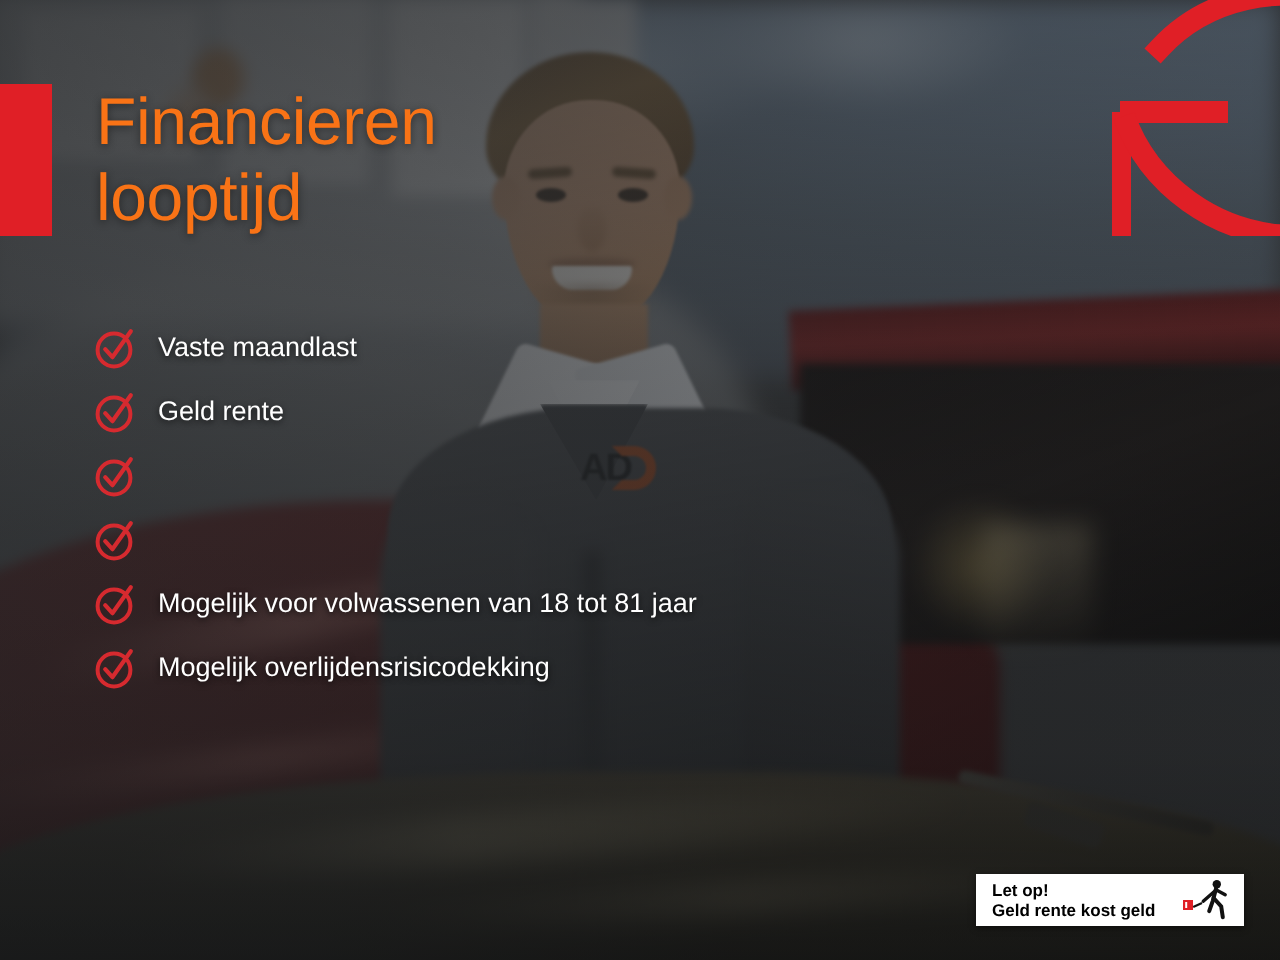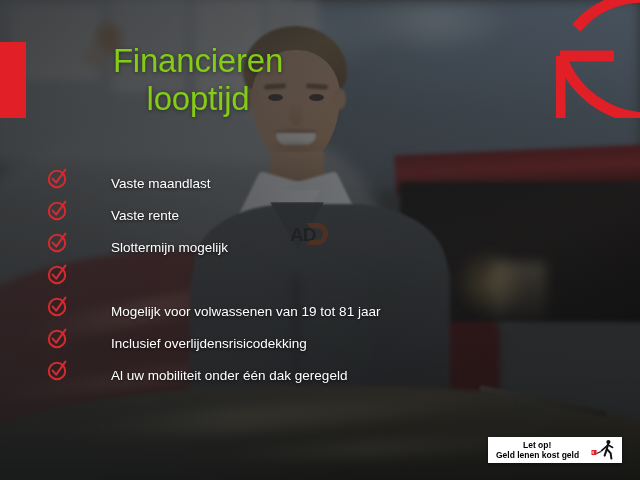--- a/index.html
+++ b/index.html
@@ -255,52 +255,50 @@
     position:absolute; left:0; top:42px; width:26px; height:76px;
     background:#e01f26;
   }
   .logo-mark {
     position:absolute; left:556px; top:-4px; width:96px; height:122px;
   }
 
   
   .title {
     position:absolute; left:48px; top:42px; width:300px;
-    color:#84cc16; font-size:33px; font-weight:300; line-height:1.14;
+    color:#f97316; font-size:33px; font-weight:300; line-height:1.14;
     letter-spacing:-.2px; text-shadow:0 1px 4px rgba(0,0,0,.45);
     font-family:"Liberation Sans", sans-serif;
-    text-align:center;
   }
   .title .l2 { display:block; }
 
   .features {
     position:absolute; left:46px; top:158px; width:420px;
   }
   .feat {
-    display:flex; align-items:flex-end; height:32px;gap:32px;
+    display:flex; align-items:center; height:32px;
   }
   .feat .ico { width:24px; height:24px; flex:0 0 24px; margin-right:9px; }
   .feat .txt {
     color:#ffffff; font-size:13.5px; font-weight:400; line-height:1;
     white-space:nowrap; text-shadow:0 1px 3px rgba(0,0,0,.7);
     font-family:"Liberation Sans", sans-serif;
   }
 
   
   .badge {
     position:absolute; left:488px; top:437px; width:134px; height:26px;
     background:#ffffff; display:flex; align-items:center;
     padding:0 5px 0 8px; gap:3px;
     box-shadow:0 1px 3px rgba(0,0,0,.5);
   }
   .badge .lines { flex:1 1 auto; }
   .badge .l1 {
     color:#000; font-size:8.5px; font-weight:700; line-height:10px;
     font-family:"Liberation Sans", sans-serif;
-    margin-left:27px;
   }
   .badge .l2 {
     color:#000; font-size:8.5px; font-weight:700; line-height:10px;
     font-family:"Liberation Sans", sans-serif;
   }
   .badge .walker { flex:0 0 auto; width:26px; height:22px; }
 </style>
 </head>
 <body>
 
@@ -396,79 +394,69 @@
       <span class="txt">Vaste maandlast</span>
     </div>
 
     <div class="feat">
       <span class="ico">
         <svg width="24" height="24" viewBox="0 0 24 24" fill="none" xmlns="http://www.w3.org/2000/svg">
           <circle cx="11" cy="13" r="8.2" stroke="#d62a2f" stroke-width="2"></circle>
           <path d="M6.6 12.6 L10.2 16.6 L19.4 3.6" stroke="#d62a2f" stroke-width="2.1" stroke-linecap="round" stroke-linejoin="round" fill="none"></path>
         </svg>
       </span>
-      <span class="txt">Vaste rente</span>
-    </div>
-
-    <div class="feat">
-      <span class="ico">
-        <svg width="24" height="24" viewBox="0 0 24 24" fill="none" xmlns="http://www.w3.org/2000/svg">
-          <circle cx="11" cy="13" r="8.2" stroke="#d62a2f" stroke-width="2"></circle>
-          <path d="M6.6 12.6 L10.2 16.6 L19.4 3.6" stroke="#d62a2f" stroke-width="2.1" stroke-linecap="round" stroke-linejoin="round" fill="none"></path>
-        </svg>
-      </span>
-      <span class="txt">Slottermijn mogelijk</span>
-    </div>
-
-
-    <div class="feat">
-      <span class="ico">
-        <svg width="24" height="24" viewBox="0 0 24 24" fill="none" xmlns="http://www.w3.org/2000/svg">
-          <circle cx="11" cy="13" r="8.2" stroke="#d62a2f" stroke-width="2"></circle>
-          <path d="M6.6 12.6 L10.2 16.6 L19.4 3.6" stroke="#d62a2f" stroke-width="2.1" stroke-linecap="round" stroke-linejoin="round" fill="none"></path>
-        </svg>
-      </span>
-    </div>
-
-    <div class="feat">
-      <span class="ico">
-        <svg width="24" height="24" viewBox="0 0 24 24" fill="none" xmlns="http://www.w3.org/2000/svg">
-          <circle cx="11" cy="13" r="8.2" stroke="#d62a2f" stroke-width="2"></circle>
-          <path d="M6.6 12.6 L10.2 16.6 L19.4 3.6" stroke="#d62a2f" stroke-width="2.1" stroke-linecap="round" stroke-linejoin="round" fill="none"></path>
-        </svg>
-      </span>
-      <span class="txt">Mogelijk voor volwassenen van 19 tot 81 jaar</span>
-    </div>
-
-    <div class="feat">
-      <span class="ico">
-        <svg width="24" height="24" viewBox="0 0 24 24" fill="none" xmlns="http://www.w3.org/2000/svg">
-          <circle cx="11" cy="13" r="8.2" stroke="#d62a2f" stroke-width="2"></circle>
-          <path d="M6.6 12.6 L10.2 16.6 L19.4 3.6" stroke="#d62a2f" stroke-width="2.1" stroke-linecap="round" stroke-linejoin="round" fill="none"></path>
-        </svg>
-      </span>
-      <span class="txt">Inclusief overlijdensrisicodekking</span>
-    </div>
-
-    <div class="feat">
-      <span class="ico">
-        <svg width="24" height="24" viewBox="0 0 24 24" fill="none" xmlns="http://www.w3.org/2000/svg">
-          <circle cx="11" cy="13" r="8.2" stroke="#d62a2f" stroke-width="2"></circle>
-          <path d="M6.6 12.6 L10.2 16.6 L19.4 3.6" stroke="#d62a2f" stroke-width="2.1" stroke-linecap="round" stroke-linejoin="round" fill="none"></path>
-        </svg>
-      </span>
-      <span class="txt">Al uw mobiliteit onder één dak geregeld</span>
-    </div>
+      <span class="txt">Geld rente</span>
+    </div>
+
+    <div class="feat">
+      <span class="ico">
+        <svg width="24" height="24" viewBox="0 0 24 24" fill="none" xmlns="http://www.w3.org/2000/svg">
+          <circle cx="11" cy="13" r="8.2" stroke="#d62a2f" stroke-width="2"></circle>
+          <path d="M6.6 12.6 L10.2 16.6 L19.4 3.6" stroke="#d62a2f" stroke-width="2.1" stroke-linecap="round" stroke-linejoin="round" fill="none"></path>
+        </svg>
+      </span>
+    </div>
+
+
+    <div class="feat">
+      <span class="ico">
+        <svg width="24" height="24" viewBox="0 0 24 24" fill="none" xmlns="http://www.w3.org/2000/svg">
+          <circle cx="11" cy="13" r="8.2" stroke="#d62a2f" stroke-width="2"></circle>
+          <path d="M6.6 12.6 L10.2 16.6 L19.4 3.6" stroke="#d62a2f" stroke-width="2.1" stroke-linecap="round" stroke-linejoin="round" fill="none"></path>
+        </svg>
+      </span>
+    </div>
+
+    <div class="feat">
+      <span class="ico">
+        <svg width="24" height="24" viewBox="0 0 24 24" fill="none" xmlns="http://www.w3.org/2000/svg">
+          <circle cx="11" cy="13" r="8.2" stroke="#d62a2f" stroke-width="2"></circle>
+          <path d="M6.6 12.6 L10.2 16.6 L19.4 3.6" stroke="#d62a2f" stroke-width="2.1" stroke-linecap="round" stroke-linejoin="round" fill="none"></path>
+        </svg>
+      </span>
+      <span class="txt">Mogelijk voor volwassenen van 18 tot 81 jaar</span>
+    </div>
+
+    <div class="feat">
+      <span class="ico">
+        <svg width="24" height="24" viewBox="0 0 24 24" fill="none" xmlns="http://www.w3.org/2000/svg">
+          <circle cx="11" cy="13" r="8.2" stroke="#d62a2f" stroke-width="2"></circle>
+          <path d="M6.6 12.6 L10.2 16.6 L19.4 3.6" stroke="#d62a2f" stroke-width="2.1" stroke-linecap="round" stroke-linejoin="round" fill="none"></path>
+        </svg>
+      </span>
+      <span class="txt">Mogelijk overlijdensrisicodekking</span>
+    </div>
+
 
   </div>
 
   <div class="badge">
     <div class="lines">
       <div class="l1">Let op!</div>
-      <div class="l2">Geld lenen kost geld</div>
+      <div class="l2">Geld rente kost geld</div>
     </div>
     <span class="walker">
       <svg width="26" height="22" viewBox="0 0 26 22" fill="none" xmlns="http://www.w3.org/2000/svg">
         <rect x="0.5" y="11" width="5" height="5" fill="#e01f26"></rect>
         <rect x="1.6" y="12" width="1" height="3" fill="#ffffff"></rect>
         <path d="M5.6 14.5 L10 12.5" stroke="#111111" stroke-width="1.1"></path>
         <circle cx="17.4" cy="3.1" r="2.1" fill="#111111"></circle>
         <path d="M17 5.4 L15.4 11.4 L13.6 16.6" stroke="#111111" stroke-width="2" stroke-linecap="round"></path>
         <path d="M15.8 10 L19.6 14.2 L20.4 19.6" stroke="#111111" stroke-width="2" stroke-linecap="round"></path>
         <path d="M16.6 6.4 L10.6 11.6" stroke="#111111" stroke-width="1.7" stroke-linecap="round"></path>

